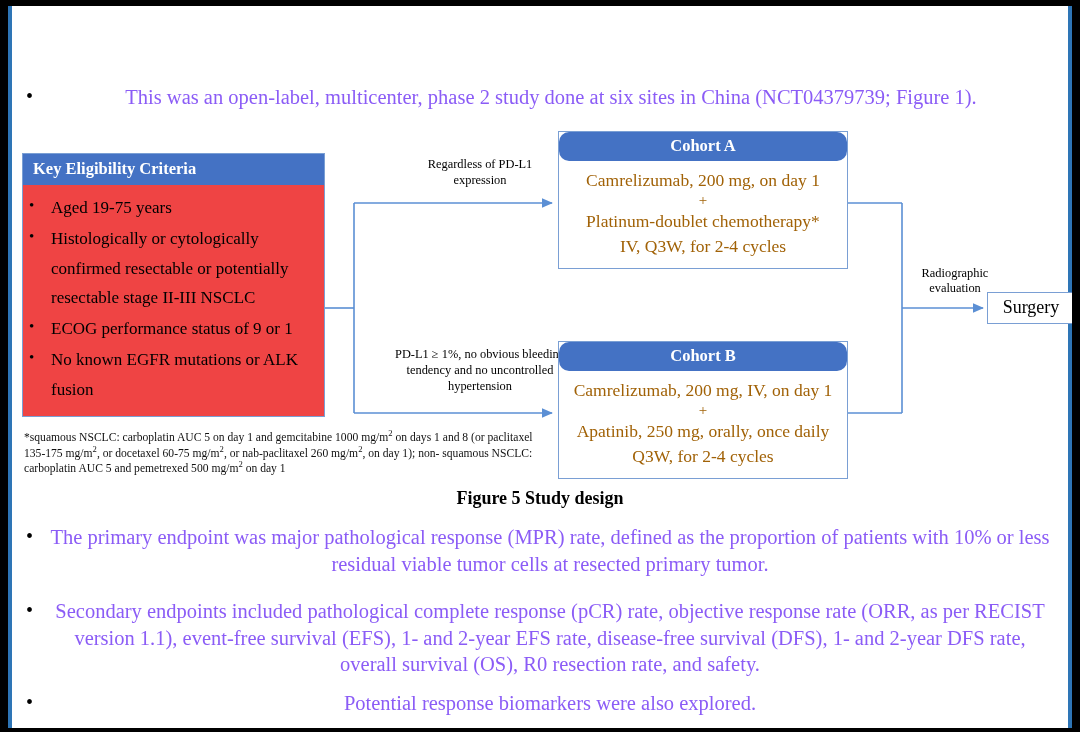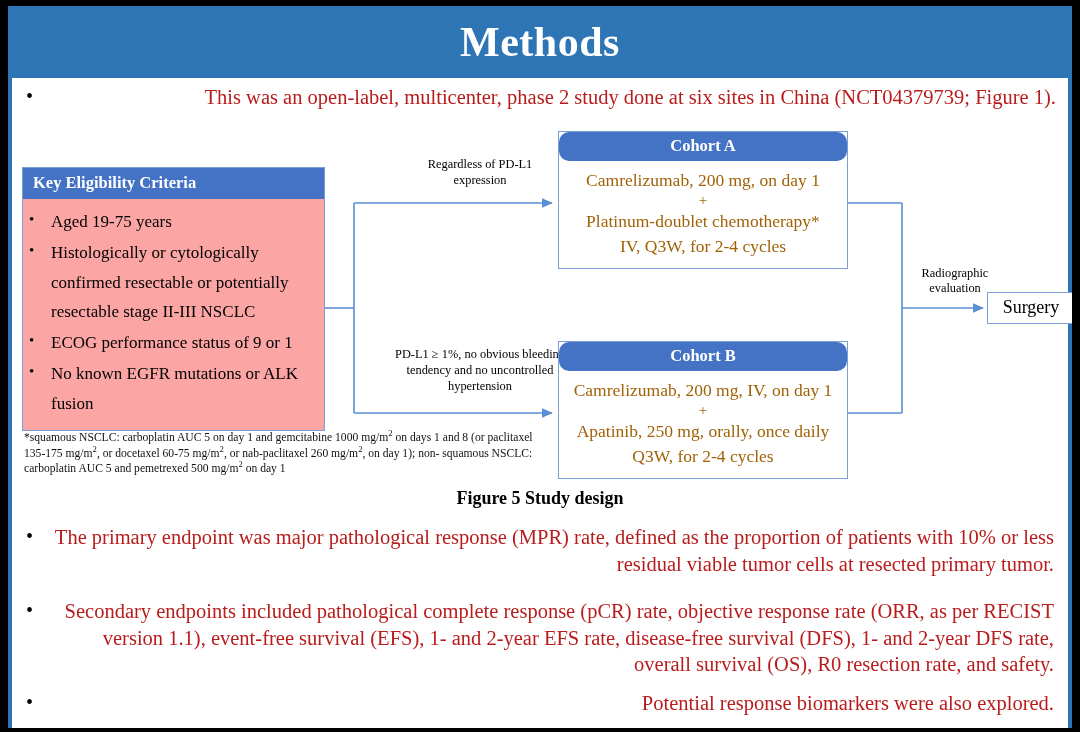--- a/index.html
+++ b/index.html
@@ -66,42 +66,42 @@
     width: 20px;
     font-size: 20px;
     line-height: 1.28;
     text-align: left;
     color: #000;
   }
   .bullet-text {
     flex: 1 1 auto;
     font-size: 20.5px;
     line-height: 1.30;
-    color: #b91c1c;
-    text-align: right;
+    color: #8b5cf6;
+    text-align: center;
   }
 
   .lead-bullet { left: 18px; top: 78px; width: 1030px; }
   .lead-bullet .bullet-text { font-size: 20.5px; white-space: nowrap; }
 
   
   .figure-area {
     position: absolute;
     left: 4px; top: 112px;
     width: 1056px; height: 390px;
   }
 
   
   .elig-card {
     position: absolute;
-    left: 10px; top: 49px;
+    left: 10px; top: 35px;
     width: 303px;
     border: 1px solid #7a9fd4;
     box-sizing: border-box;
-    background: #fca5a5;
+    background: #ef4444;
   }
   .elig-header {
     background: #4472C4;
     color: #fff;
     font-weight: bold;
     font-size: 16.5px;
     padding: 6px 10px 7px 10px;
     line-height: 1.1;
   }
   .elig-body {
@@ -221,23 +221,20 @@
 </style>
 </head>
 <body>
 
 <div class="slide">
   <div class="slide-inner">
 
     <div class="rail rail-left"></div>
     <div class="rail rail-right"></div>
 
-    <div class="title-banner">
-      <div class="title-text">Methods</div>
-    </div>
 
     <div class="bullet-row lead-bullet">
       <div class="bullet-dot">•</div>
       <div class="bullet-text">This was an open-label, multicenter, phase 2 study done at six sites in China (NCT04379739; Figure 1).</div>
     </div>
 
     <div class="figure-area">
 
       <svg class="connectors" viewBox="0 0 1056 390">
         <defs>

